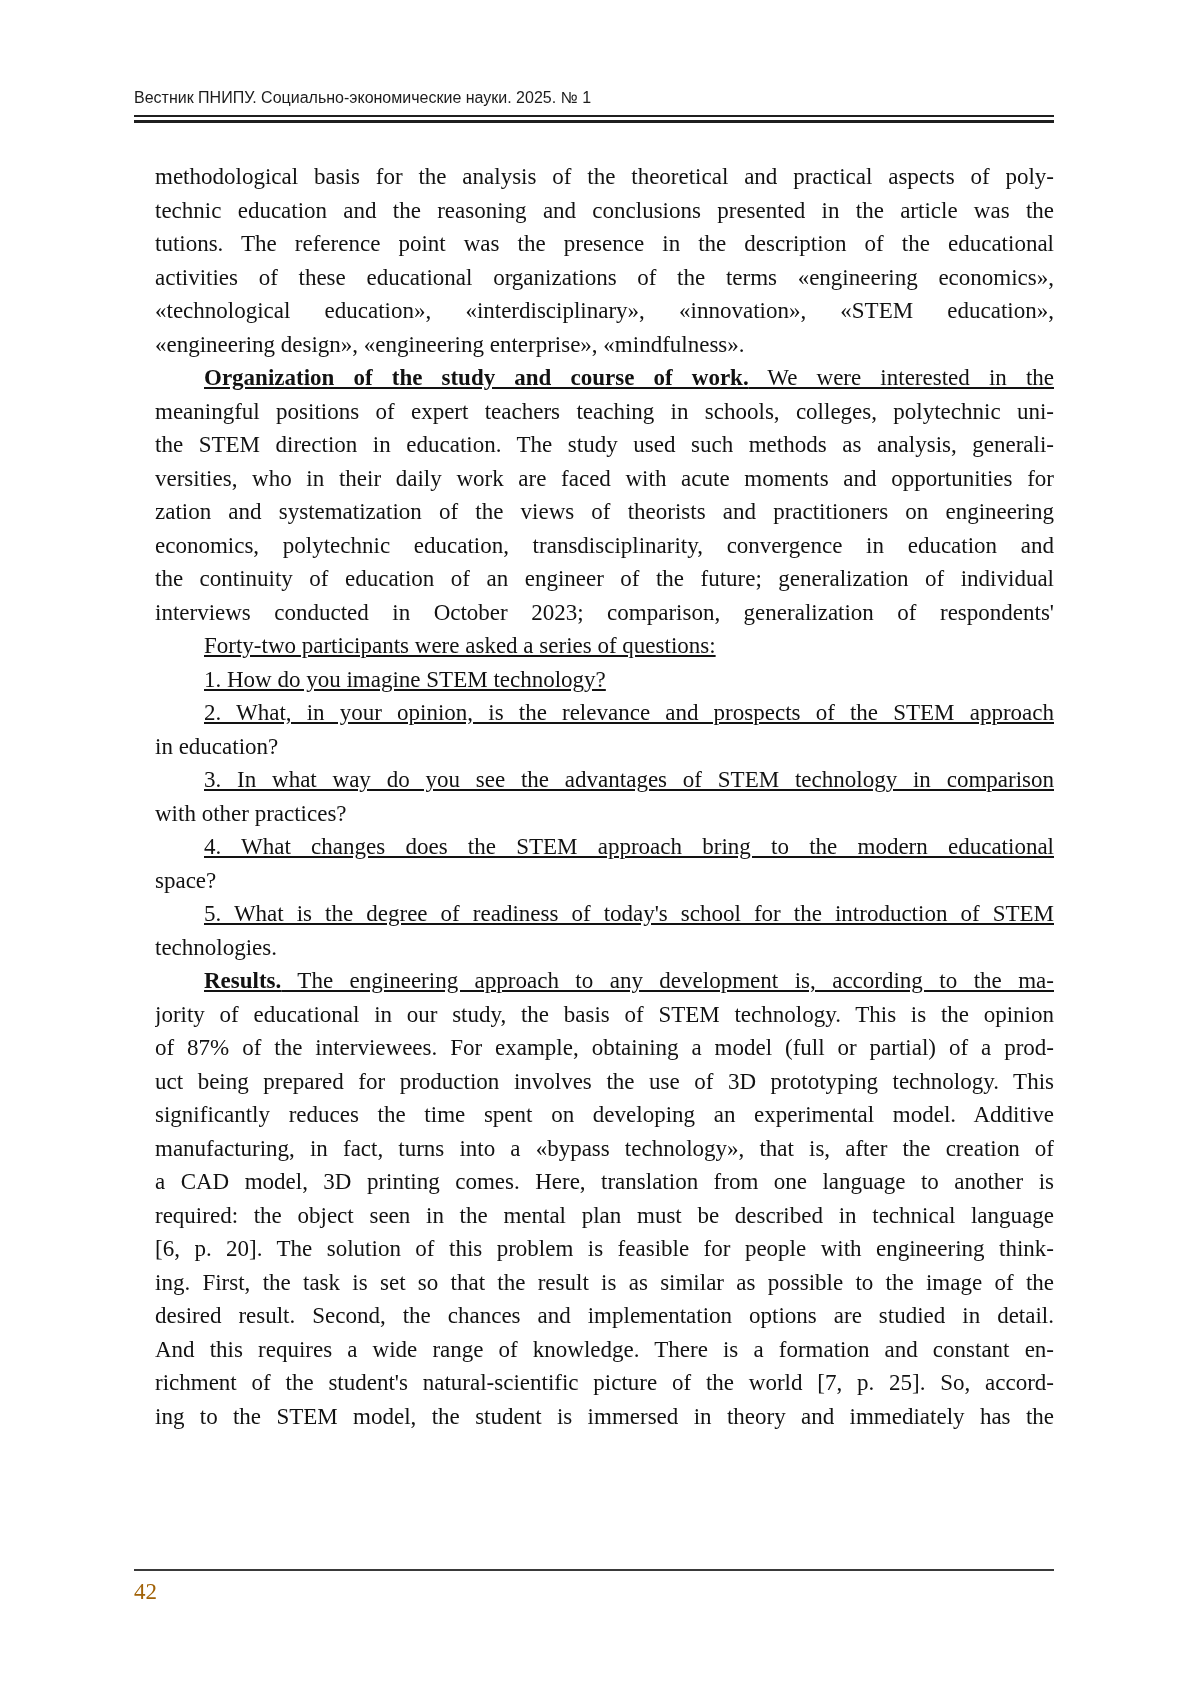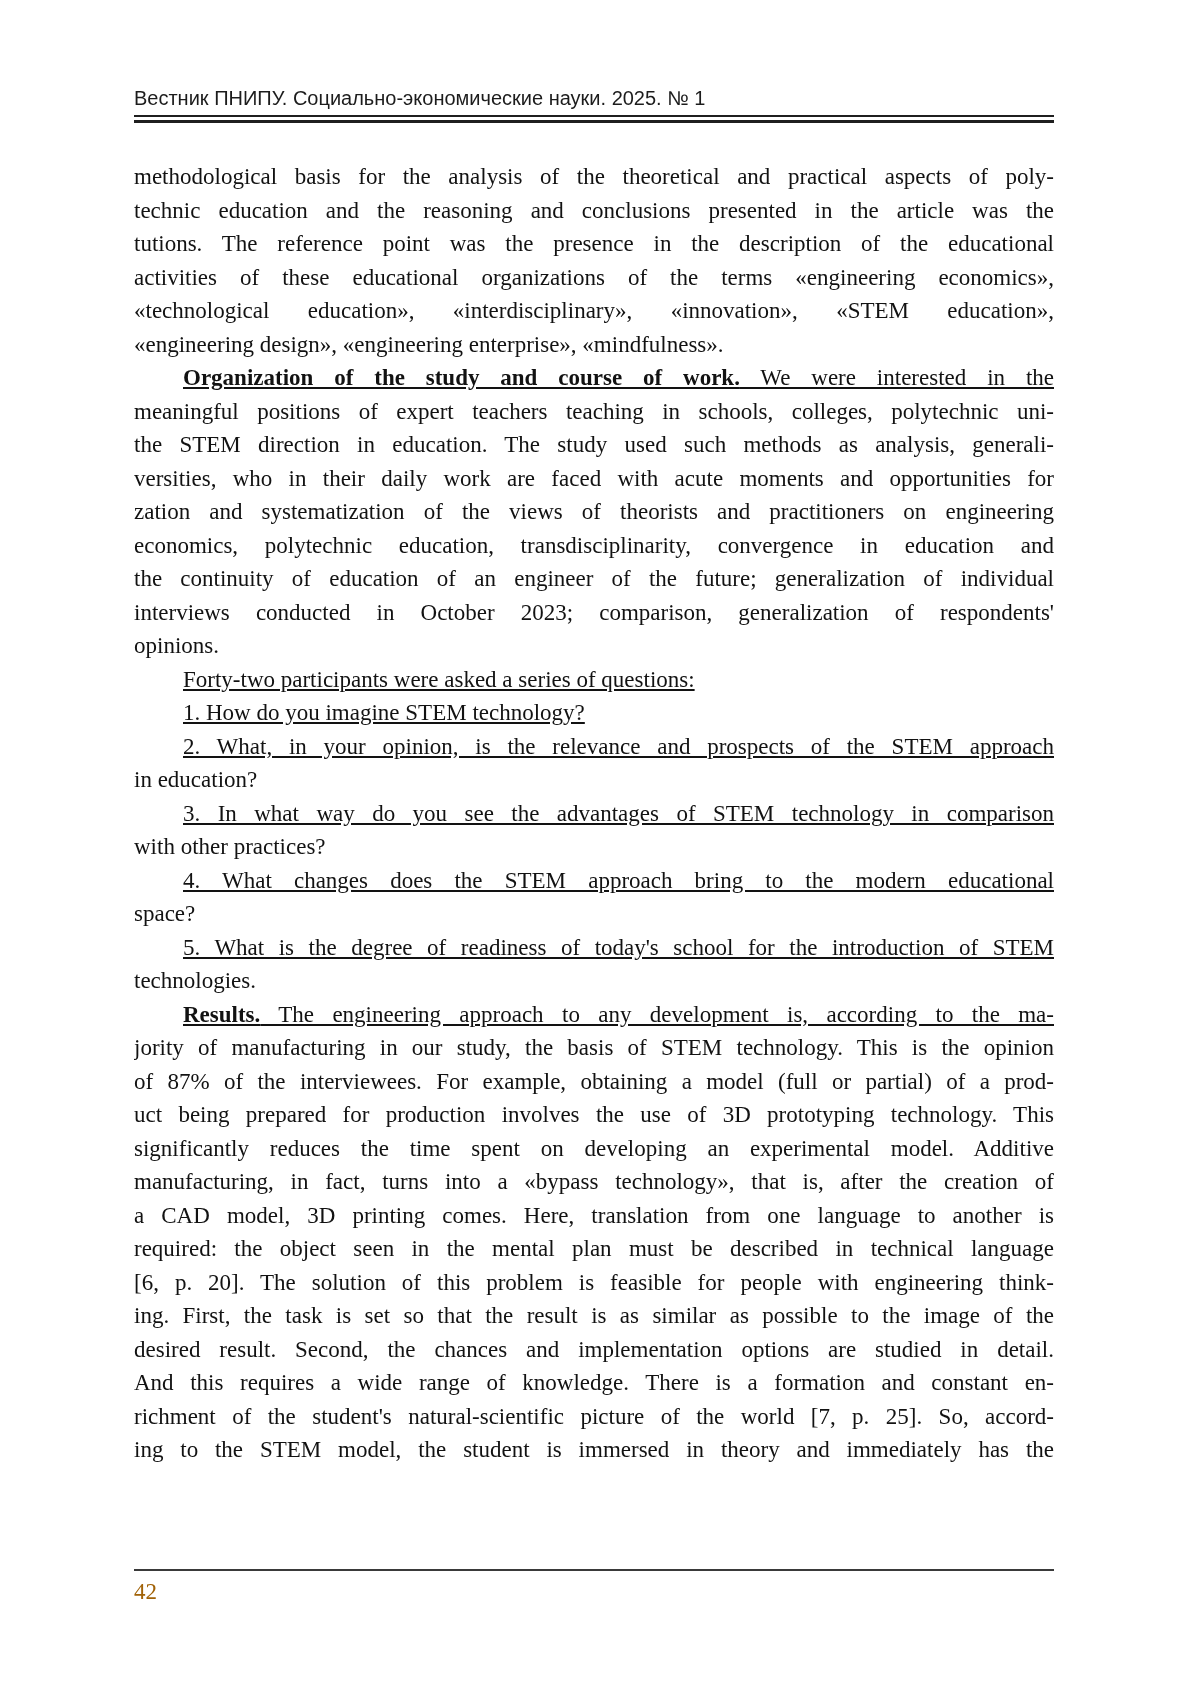--- a/index.html
+++ b/index.html
@@ -9,21 +9,21 @@
     height:1705px;
     background:#ffffff;
     overflow:hidden;
     color:#111;
   }
   .running-header{
     position:absolute;
     left:134px; top:86px;
     width:920px;
     font-family:"Liberation Sans", sans-serif;
-    font-size:20px;
+    font-size:16px;
     line-height:24px;
     color:#1c1c1c;
     white-space:nowrap;
   }
   .double-rule{
     position:absolute;
     left:134px; top:115px;
     width:920px;
     height:3px;
     border-top:2px solid #1f1f1f;
@@ -38,20 +38,21 @@
     color:#121212;
   }
   .para{margin:0;padding:0;}
   .line{
     height:33.5px;
     line-height:33.5px;
     text-align:justify;
     text-align-last:justify;
     text-justify:inter-word;
     overflow:hidden;
+    margin-left:21px;
   }
   .line.last{
     text-align-last:left;
   }
   .line.indent{
     text-indent:49px;
     text-decoration:underline;
   }
   .lead{font-weight:bold;}
   .footer-rule{
@@ -87,21 +88,20 @@
       </div>
       <div class="para">
         <div class="line indent" style=""><b class="lead">Organization of the study and course of work.</b> We were interested in the</div>
         <div class="line" style="">meaningful positions of expert teachers teaching in schools, colleges, polytechnic uni-</div>
         <div class="line" style="">the STEM direction in education. The study used such methods as analysis, generali-</div>
         <div class="line" style="">versities, who in their daily work are faced with acute moments and opportunities for</div>
         <div class="line" style="">zation and systematization of the views of theorists and practitioners on engineering</div>
         <div class="line" style="">economics, polytechnic education, transdisciplinarity, convergence in education and</div>
         <div class="line" style="">the continuity of education of an engineer of the future; generalization of individual</div>
         <div class="line" style="">interviews conducted in October 2023; comparison, generalization of respondents'</div>
-        <div class="line last" style="">opinions.</div>
       </div>
       <div class="para">
         <div class="line indent last" style="">Forty-two participants were asked a series of questions:</div>
       </div>
       <div class="para">
         <div class="line indent last" style="">1. How do you imagine STEM technology?</div>
       </div>
       <div class="para">
         <div class="line indent" style="">2. What, in your opinion, is the relevance and prospects of the STEM approach</div>
         <div class="line last" style="">in education?</div>
@@ -113,21 +113,21 @@
       <div class="para">
         <div class="line indent" style="">4. What changes does the STEM approach bring to the modern educational</div>
         <div class="line last" style="">space?</div>
       </div>
       <div class="para">
         <div class="line indent" style="">5. What is the degree of readiness of today's school for the introduction of STEM</div>
         <div class="line last" style="">technologies.</div>
       </div>
       <div class="para">
         <div class="line indent" style=""><b class="lead">Results.</b> The engineering approach to any development is, according to the ma-</div>
-        <div class="line" style="">jority of manufacturing in our study, the basis of STEM technology. This is the opinion</div>
+        <div class="line" style="">jority of educational in our study, the basis of STEM technology. This is the opinion</div>
         <div class="line" style="">of 87% of the interviewees. For example, obtaining a model (full or partial) of a prod-</div>
         <div class="line" style="">uct being prepared for production involves the use of 3D prototyping technology. This</div>
         <div class="line" style="">significantly reduces the time spent on developing an experimental model. Additive</div>
         <div class="line" style="">manufacturing, in fact, turns into a «bypass technology», that is, after the creation of</div>
         <div class="line" style="">a CAD model, 3D printing comes. Here, translation from one language to another is</div>
         <div class="line" style="">required: the object seen in the mental plan must be described in technical language</div>
         <div class="line" style="">[6, p. 20]. The solution of this problem is feasible for people with engineering think-</div>
         <div class="line" style="">ing. First, the task is set so that the result is as similar as possible to the image of the</div>
         <div class="line" style="">desired result. Second, the chances and implementation options are studied in detail.</div>
         <div class="line" style="">And this requires a wide range of knowledge. There is a formation and constant en-</div>

